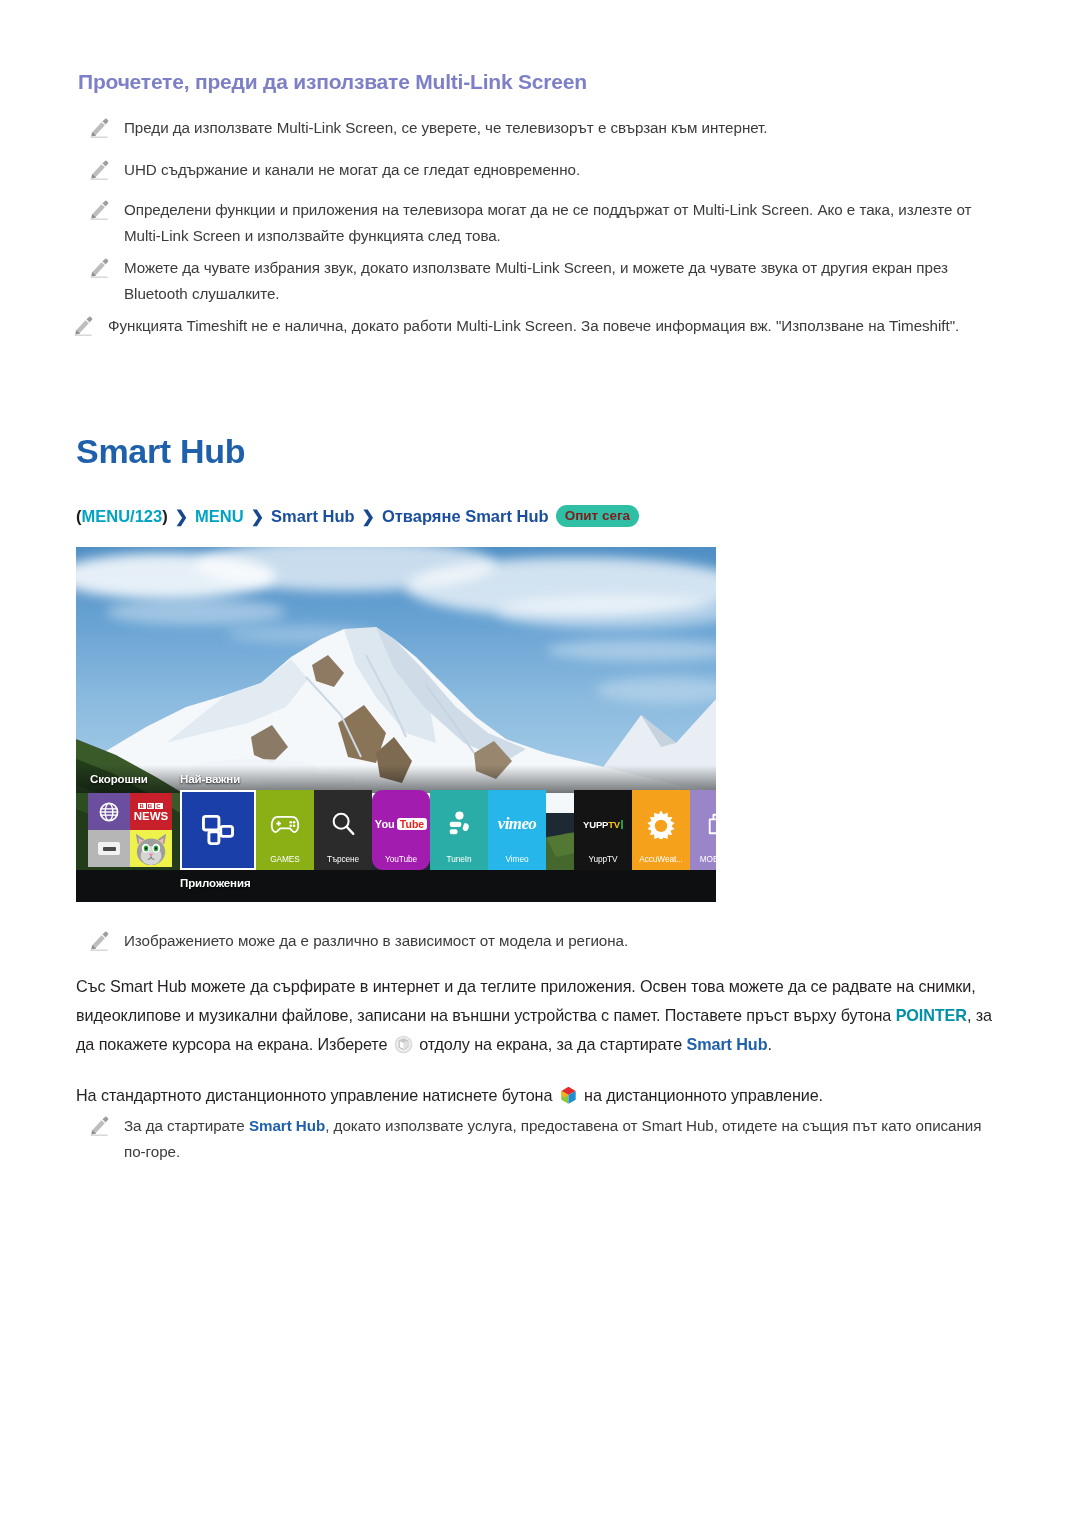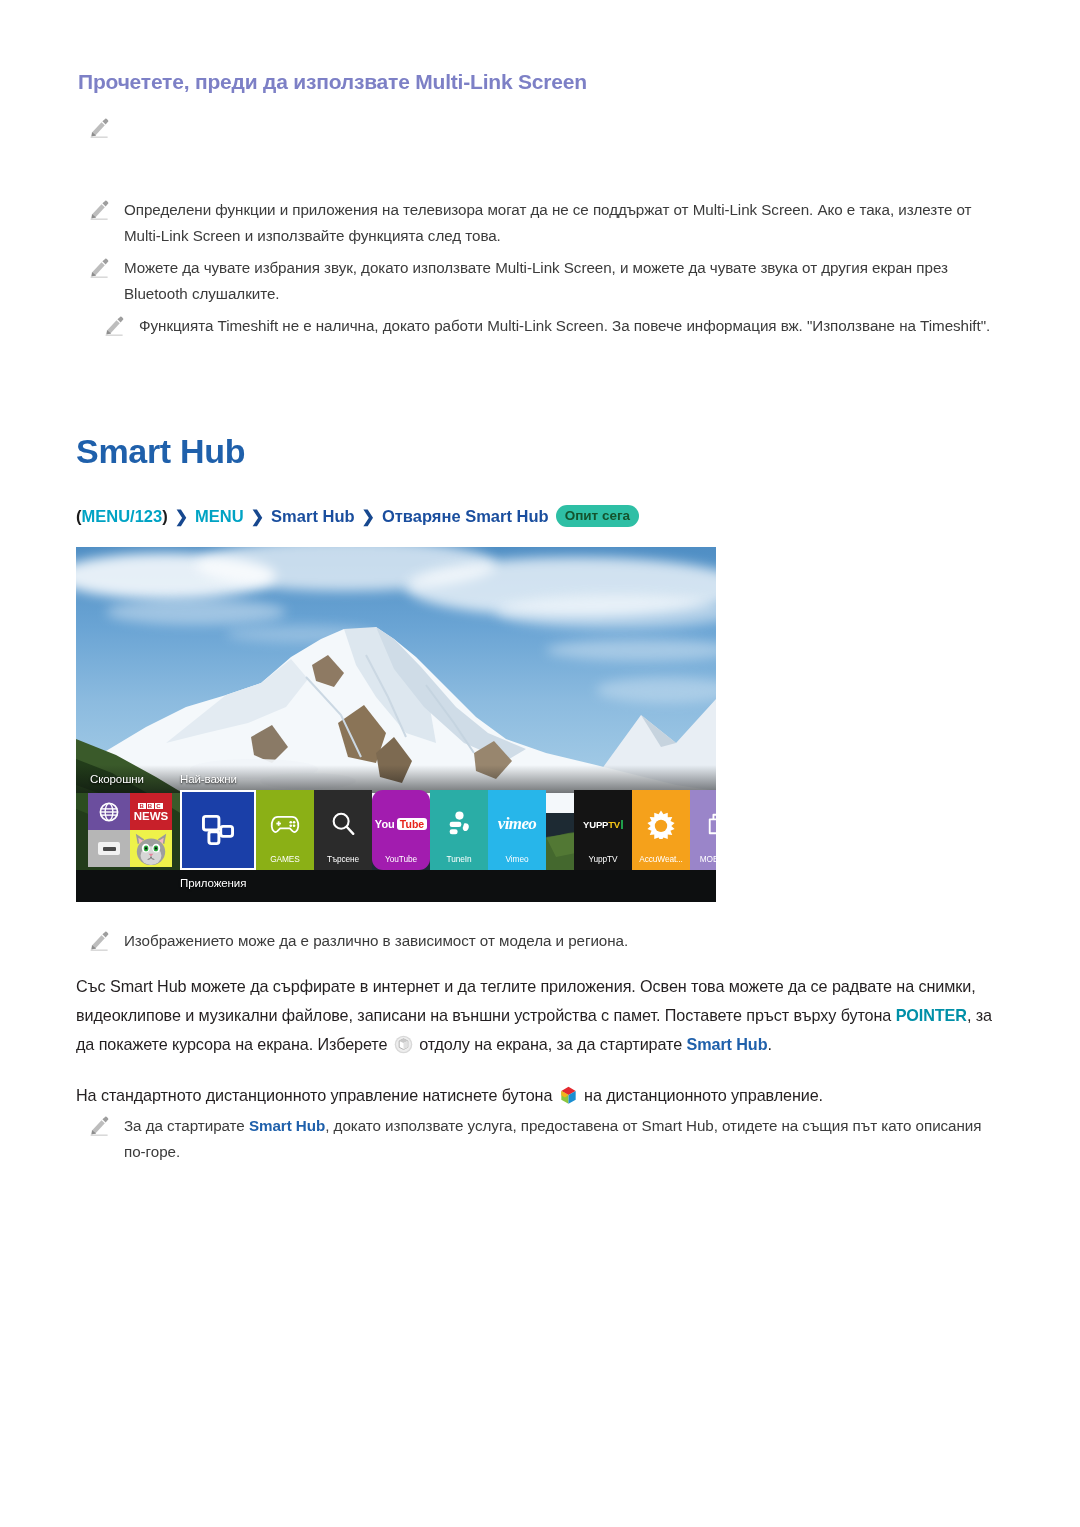--- a/index.html
+++ b/index.html
@@ -60,21 +60,21 @@
     font-size: 15.2px;
     line-height: 26px;
     color: #3b3b3b;
     letter-spacing: -0.05px;
   }
 
   .b1 { left: 88px; top: 115px; width: 910px; }
   .b2 { left: 88px; top: 157px; width: 910px; }
   .b3 { left: 88px; top: 197px; width: 900px; }
   .b4 { left: 88px; top: 255px; width: 905px; }
-  .b5 { left: 103px; top: 313px; width: 905px; text-align: right; }
+  .b5 { left: 72px; top: 313px; width: 905px; text-align: right; }
   .b6 { left: 88px; top: 928px; width: 900px; }
   .b7 { left: 88px; top: 1113px; width: 905px; }
 
   
   .crumb {
     position: absolute;
     left: 76px;
     top: 505px;
     font-size: 16.5px;
     font-weight: bold;
@@ -87,21 +87,21 @@
   .crumb .nv { color: #1a4e9e; }
   .crumb .chev {
     color: #17488f;
     font-size: 16px;
     margin: 0 7px;
     font-weight: bold;
   }
   .crumb .pill {
     display: inline-block;
     background: #2ebfa5;
-    color: #14532d;
+    color: #7f1d1d;
     font-size: 13.5px;
     font-weight: bold;
     border-radius: 11px;
     padding: 2px 9px 3px 9px;
     margin-left: 7px;
     line-height: 17px;
   }
 
   
   .figure {
@@ -138,21 +138,21 @@
   .mtn { position: absolute; left: 0; top: 0; width: 640px; height: 290px; }
 
   
   .hills { position: absolute; left: 0; top: 150px; width: 640px; height: 205px; }
 
   
   .row-label {
     position: absolute;
     color: #ffffff;
     font-size: 11.5px;
-    font-weight: normal;
+    font-weight: bold;
     text-shadow: 0 1px 2px rgba(0,0,0,.85);
     letter-spacing: -0.1px;
   }
   .lbl-recent { left: 14px; top: 226px; }
   .lbl-feat   { left: 104px; top: 226px; }
   .lbl-apps   { left: 104px; top: 330px; }
 
   .recent-grid {
     position: absolute;
     left: 12px; top: 246px;
@@ -265,22 +265,34 @@
 
   <div class="bullet b1">
     <span class="pencil">
       <svg viewBox="0 0 22 22" width="22" height="22">
         <path d="M4 16.5 L13.5 6.2 L16.8 9.3 L7.4 19.6 L3.6 20.3 Z" fill="#bdbdbd"></path>
         <path d="M14.4 5.3 L17.1 2.9 C17.7 2.4 18.4 2.5 18.9 3.1 L20 4.3 C20.5 4.9 20.4 5.6 19.8 6.1 L17.6 8.4 Z" fill="#9e9e9e"></path>
         <path d="M3.4 20.5 L8.2 19.6 L4.1 16.2 Z" fill="#8d8d8d"></path>
         <rect x="2.6" y="20.6" width="17" height="1.1" fill="#c9c9c9"></rect>
       </svg>
     </span>
-  </div>
-
+    <span class="btext">Преди да използвате Multi-Link Screen, се уверете, че телевизорът е свързан към интернет.</span>
+  </div>
+
+  <div class="bullet b2">
+    <span class="pencil">
+      <svg viewBox="0 0 22 22" width="22" height="22">
+        <path d="M4 16.5 L13.5 6.2 L16.8 9.3 L7.4 19.6 L3.6 20.3 Z" fill="#bdbdbd"></path>
+        <path d="M14.4 5.3 L17.1 2.9 C17.7 2.4 18.4 2.5 18.9 3.1 L20 4.3 C20.5 4.9 20.4 5.6 19.8 6.1 L17.6 8.4 Z" fill="#9e9e9e"></path>
+        <path d="M3.4 20.5 L8.2 19.6 L4.1 16.2 Z" fill="#8d8d8d"></path>
+        <rect x="2.6" y="20.6" width="17" height="1.1" fill="#c9c9c9"></rect>
+      </svg>
+    </span>
+    <span class="btext">UHD съдържание и канали не могат да се гледат едновременно.</span>
+  </div>
 
   <div class="bullet b4">
     <span class="pencil">
       <svg viewBox="0 0 22 22" width="22" height="22">
         <path d="M4 16.5 L13.5 6.2 L16.8 9.3 L7.4 19.6 L3.6 20.3 Z" fill="#bdbdbd"></path>
         <path d="M14.4 5.3 L17.1 2.9 C17.7 2.4 18.4 2.5 18.9 3.1 L20 4.3 C20.5 4.9 20.4 5.6 19.8 6.1 L17.6 8.4 Z" fill="#9e9e9e"></path>
         <path d="M3.4 20.5 L8.2 19.6 L4.1 16.2 Z" fill="#8d8d8d"></path>
         <rect x="2.6" y="20.6" width="17" height="1.1" fill="#c9c9c9"></rect>
       </svg>
     </span>

